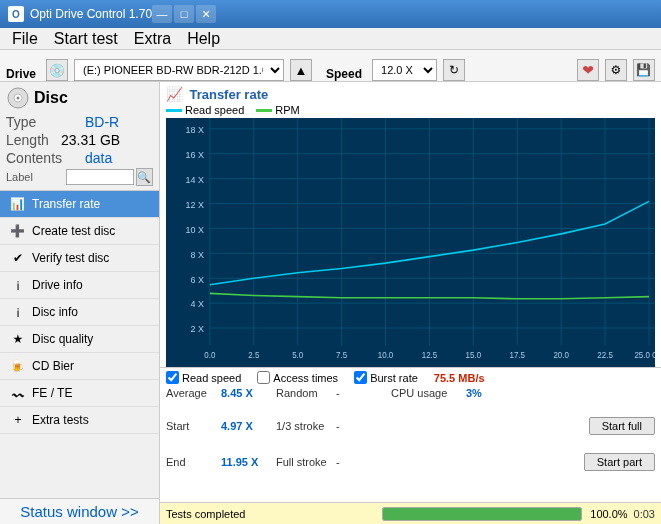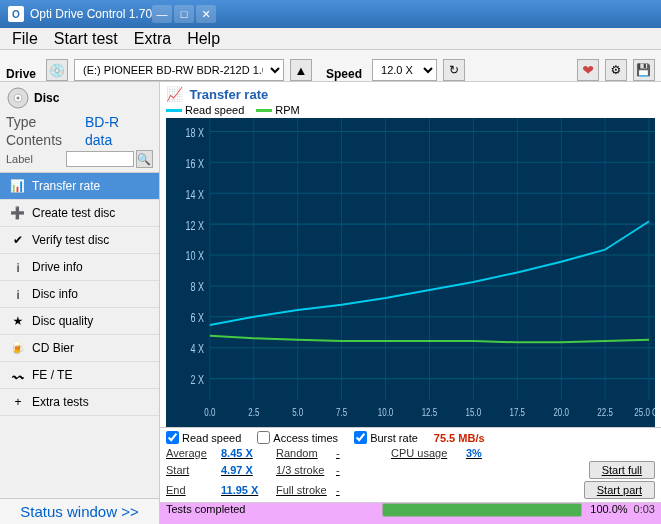--- a/index.html
+++ b/index.html
@@ -312,27 +312,28 @@
       padding: 2px 12px;
       font-size: 11px;
       background: #e8e8e8;
       border: 1px solid #999;
       cursor: pointer;
       border-radius: 2px;
     }
 
     
     #statusbar {
-      background: #f0abfc;
+      background: #fef9c3;
       height: 22px;
       border-top: 1px solid #ccc;
       display: flex;
-      align-items: flex-start;
+      align-items: center;
       padding: 0 6px;
       gap: 6px;
+      margin-top: 28px;
     }
     #status-text {
       font-size: 11px;
       flex: 1;
     }
     #progress-bar-container {
       width: 200px;
       height: 14px;
       background: #ddd;
       border: 1px solid #aaa;
@@ -350,22 +351,21 @@
     }
     #time-display {
       font-size: 11px;
       color: #333;
     }
 
     
     #stats-rows {
       display: flex;
       flex-direction: column;
-      gap: 2px;
-      text-decoration: underline;
+      gap: 18px;
     }
     .stats-row {
       display: flex;
       align-items: center;
       font-size: 11px;
       gap: 0;
     }
   </style>
 </head>
 <body>
@@ -411,25 +411,29 @@
 
   <div id="left-panel">
 
     <div id="disc-section">
       <div id="disc-header">
         <svg id="disc-icon" viewBox="0 0 24 24" width="24" height="24">
           <circle cx="12" cy="12" r="10" fill="#ddd" stroke="#999" stroke-width="1"></circle>
           <circle cx="12" cy="12" r="4" fill="white" stroke="#bbb" stroke-width="1"></circle>
           <circle cx="12" cy="12" r="1.5" fill="#888"></circle>
         </svg>
-        <span style="font-weight:bold;font-size:12px;">Disc</span>
+        <span style="font-weight:bold;font-size:16px;">Disc</span>
       </div>
       <div class="disc-info-row">
         <span class="disc-info-label">Type</span>
         <span class="disc-info-value blue">BD-R</span>
+      </div>
+      <div class="disc-info-row">
+        <span class="disc-info-label">Length</span>
+        <span class="disc-info-value">23.31 GB</span>
       </div>
       <div class="disc-info-row">
         <span class="disc-info-label">Contents</span>
         <span class="disc-info-value blue">data</span>
       </div>
       <div id="label-row">
         <span id="label-text">Label</span>
         <input id="label-input" type="text" style="width: 68px; height: 16px; border: 1px solid rgb(170, 170, 170); font-size: 10px; padding: 0px 2px;">
         <div id="label-btn" class="label-btn" style="width:18px;height:18px;margin-left:2px;background:#e0e0e0;border:1px solid #aaa;cursor:pointer;display:flex;align-items:center;justify-content:center;font-size:11px;">🔍</div>
       </div>

